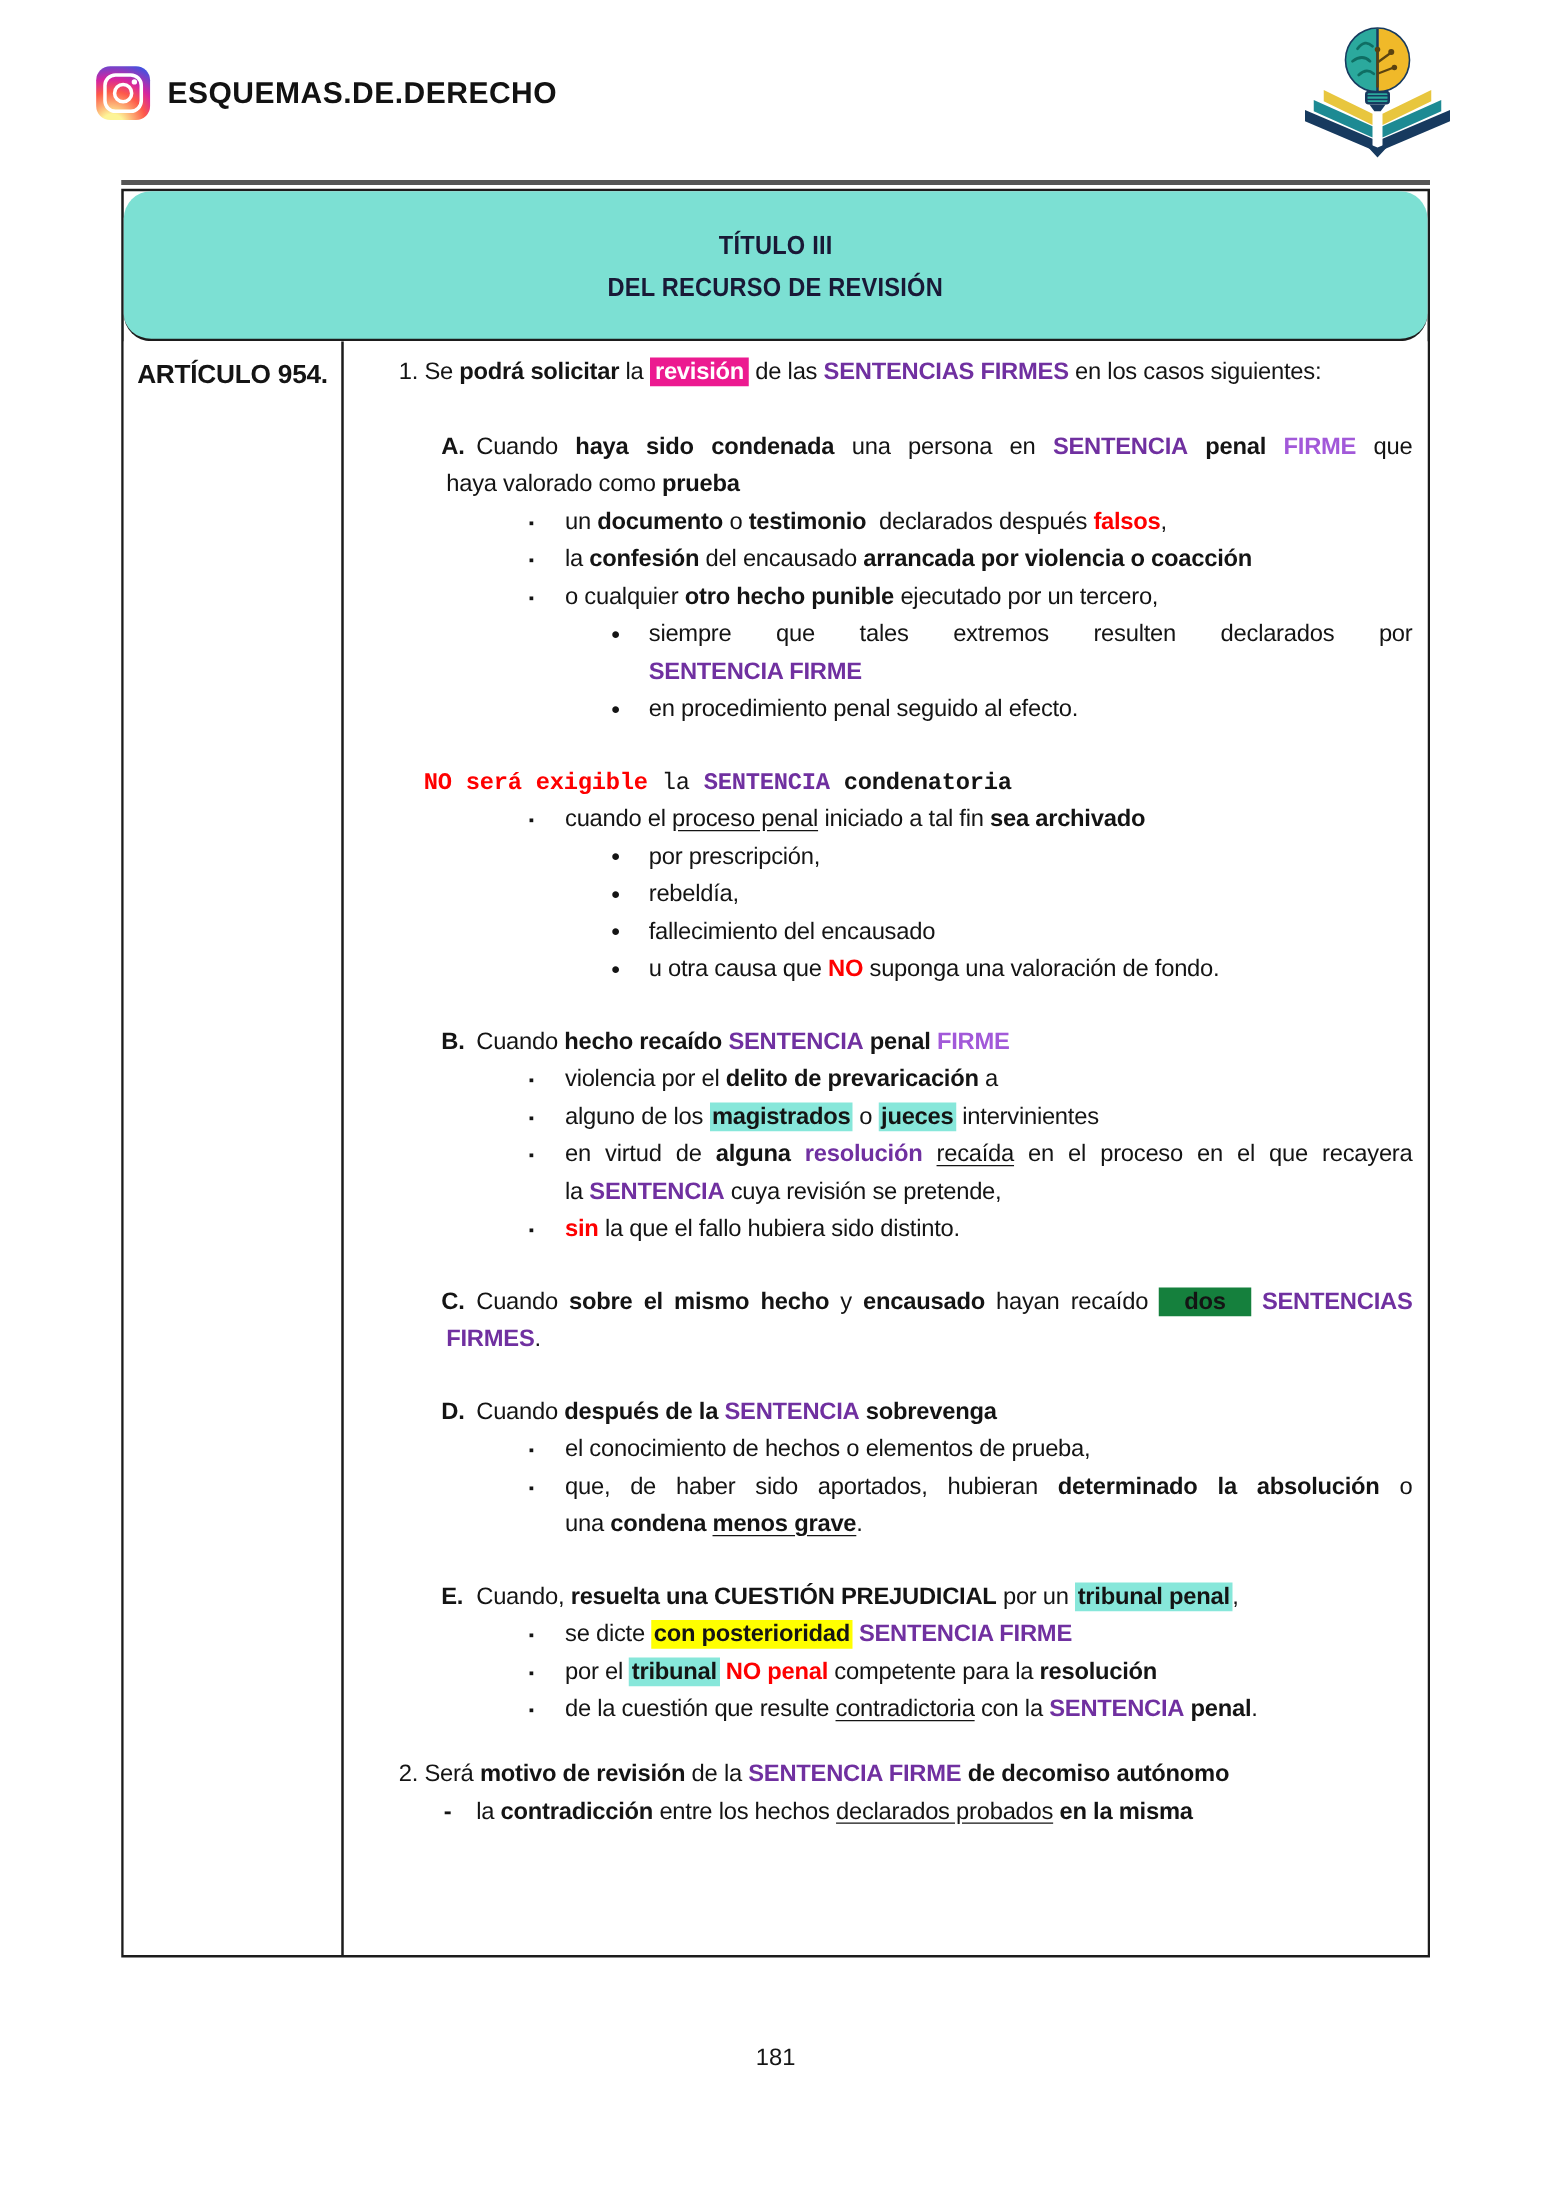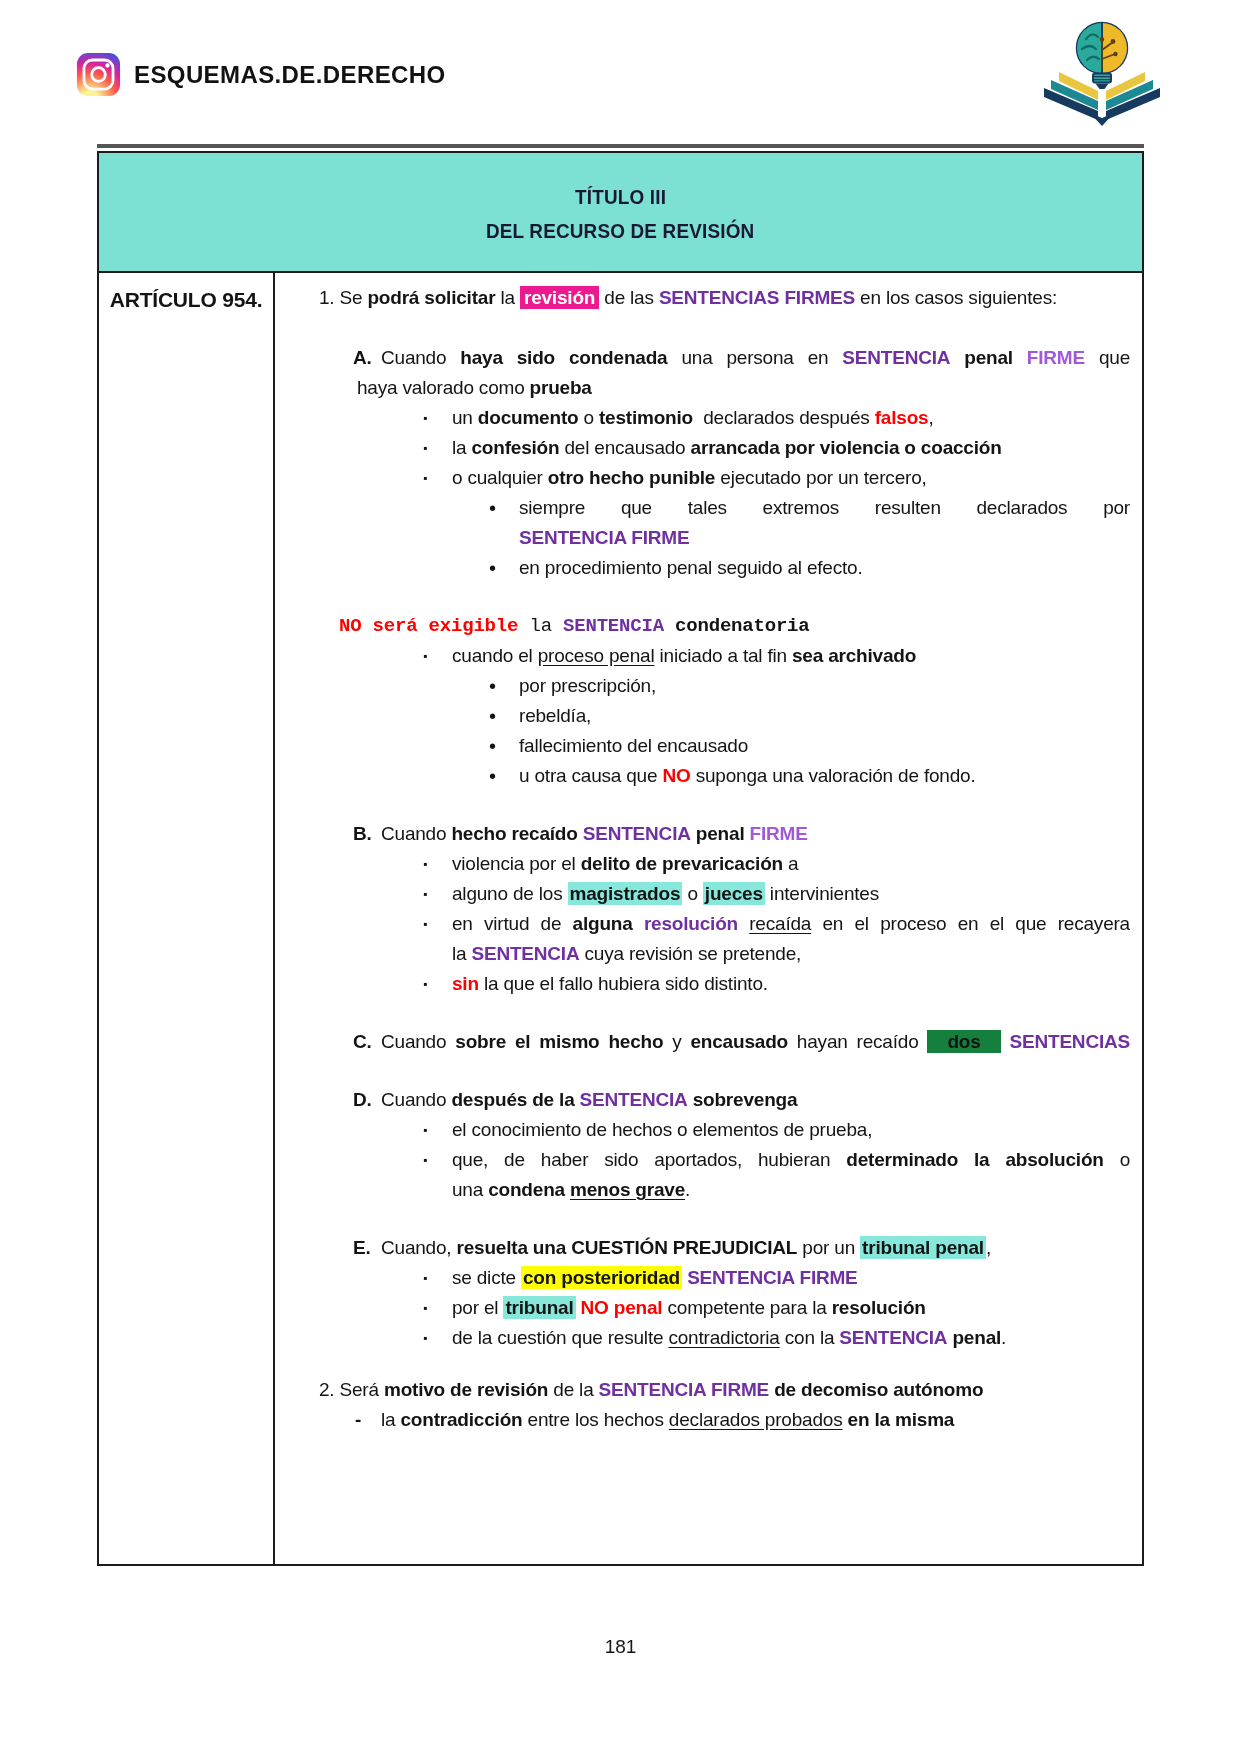--- a/index.html
+++ b/index.html
@@ -10,21 +10,21 @@
   .brand{position:absolute;left:76px;top:52px;display:flex;align-items:center;gap:13px;}
   .brand .ig{width:45px;height:45px;display:block;}
   .brand .name{font-size:24px;font-weight:700;letter-spacing:.4px;color:#121212;}
 
   .corner-logo{position:absolute;left:1036px;top:12px;width:132px;height:132px;}
 
   
   .sheet{position:absolute;left:97px;top:144px;width:1047px;}
   .toprule{height:4px;background:#555;margin-bottom:3px;}
   .ttable{border:2px solid #1c1c1c;box-sizing:border-box;}
-  .thead{background:#7CE0D3;border-bottom:2px solid #1c1c1c;text-align:center;padding:27px 0 23px;}
+  .thead{background:#7CE0D3;border-bottom:2px solid #1c1c1c;text-align:center;padding:27px 0 23px;border-radius:22px;}
   .thead .tline{font-size:21px;font-weight:700;color:#191936;line-height:34px;}
   .thead .cond{display:inline-block;transform:scaleX(.9);transform-origin:center;letter-spacing:.2px;}
   .tbody{display:flex;height:1291px;overflow:hidden;background:#fff;}
   .cell-article{width:176px;flex:0 0 176px;border-right:2px solid #1c1c1c;box-sizing:border-box;
                 padding-top:15px;text-align:center;font-weight:700;font-size:21px;letter-spacing:-.2px;}
   .cell-content{flex:1 1 auto;padding:10px 12px 0 0;overflow:hidden;}
 
   
   .para{display:flex;font-size:19px;line-height:30px;letter-spacing:-.2px;color:#141414;margin-left:32px;}
   .marker{flex:0 0 auto;}
@@ -195,20 +195,23 @@
             </div>
             <div class="para sq">
               <span class="marker">▪</span>
               <span class="ptext"><span class="red">sin</span><span> la que el fallo hubiera sido distinto.</span></span>
             </div>
             <div class="gap" style="height: 28px;"></div>
             <div class="para label st">
               <span class="marker">C.</span>
               <span class="ptext"><span>Cuando </span><span class="b">sobre el mismo hecho</span><span> y </span><span class="b">encausado</span><span> hayan recaído </span><span class="hlg">dos</span><span> </span><span class="purple">SENTENCIAS</span></span>
             </div>
+            <div class="para cont-label">
+              <span class="ptext"><span class="purple">FIRMES</span><span>.</span></span>
+            </div>
             <div class="gap" style="height: 28px;"></div>
             <div class="para label">
               <span class="marker">D.</span>
               <span class="ptext"><span>Cuando </span><span class="b">después de la</span><span> </span><span class="purple">SENTENCIA</span><span> </span><span class="b">sobrevenga</span></span>
             </div>
             <div class="para sq">
               <span class="marker">▪</span>
               <span class="ptext"><span>el conocimiento de hechos o elementos de prueba,</span></span>
             </div>
             <div class="para sq st">

